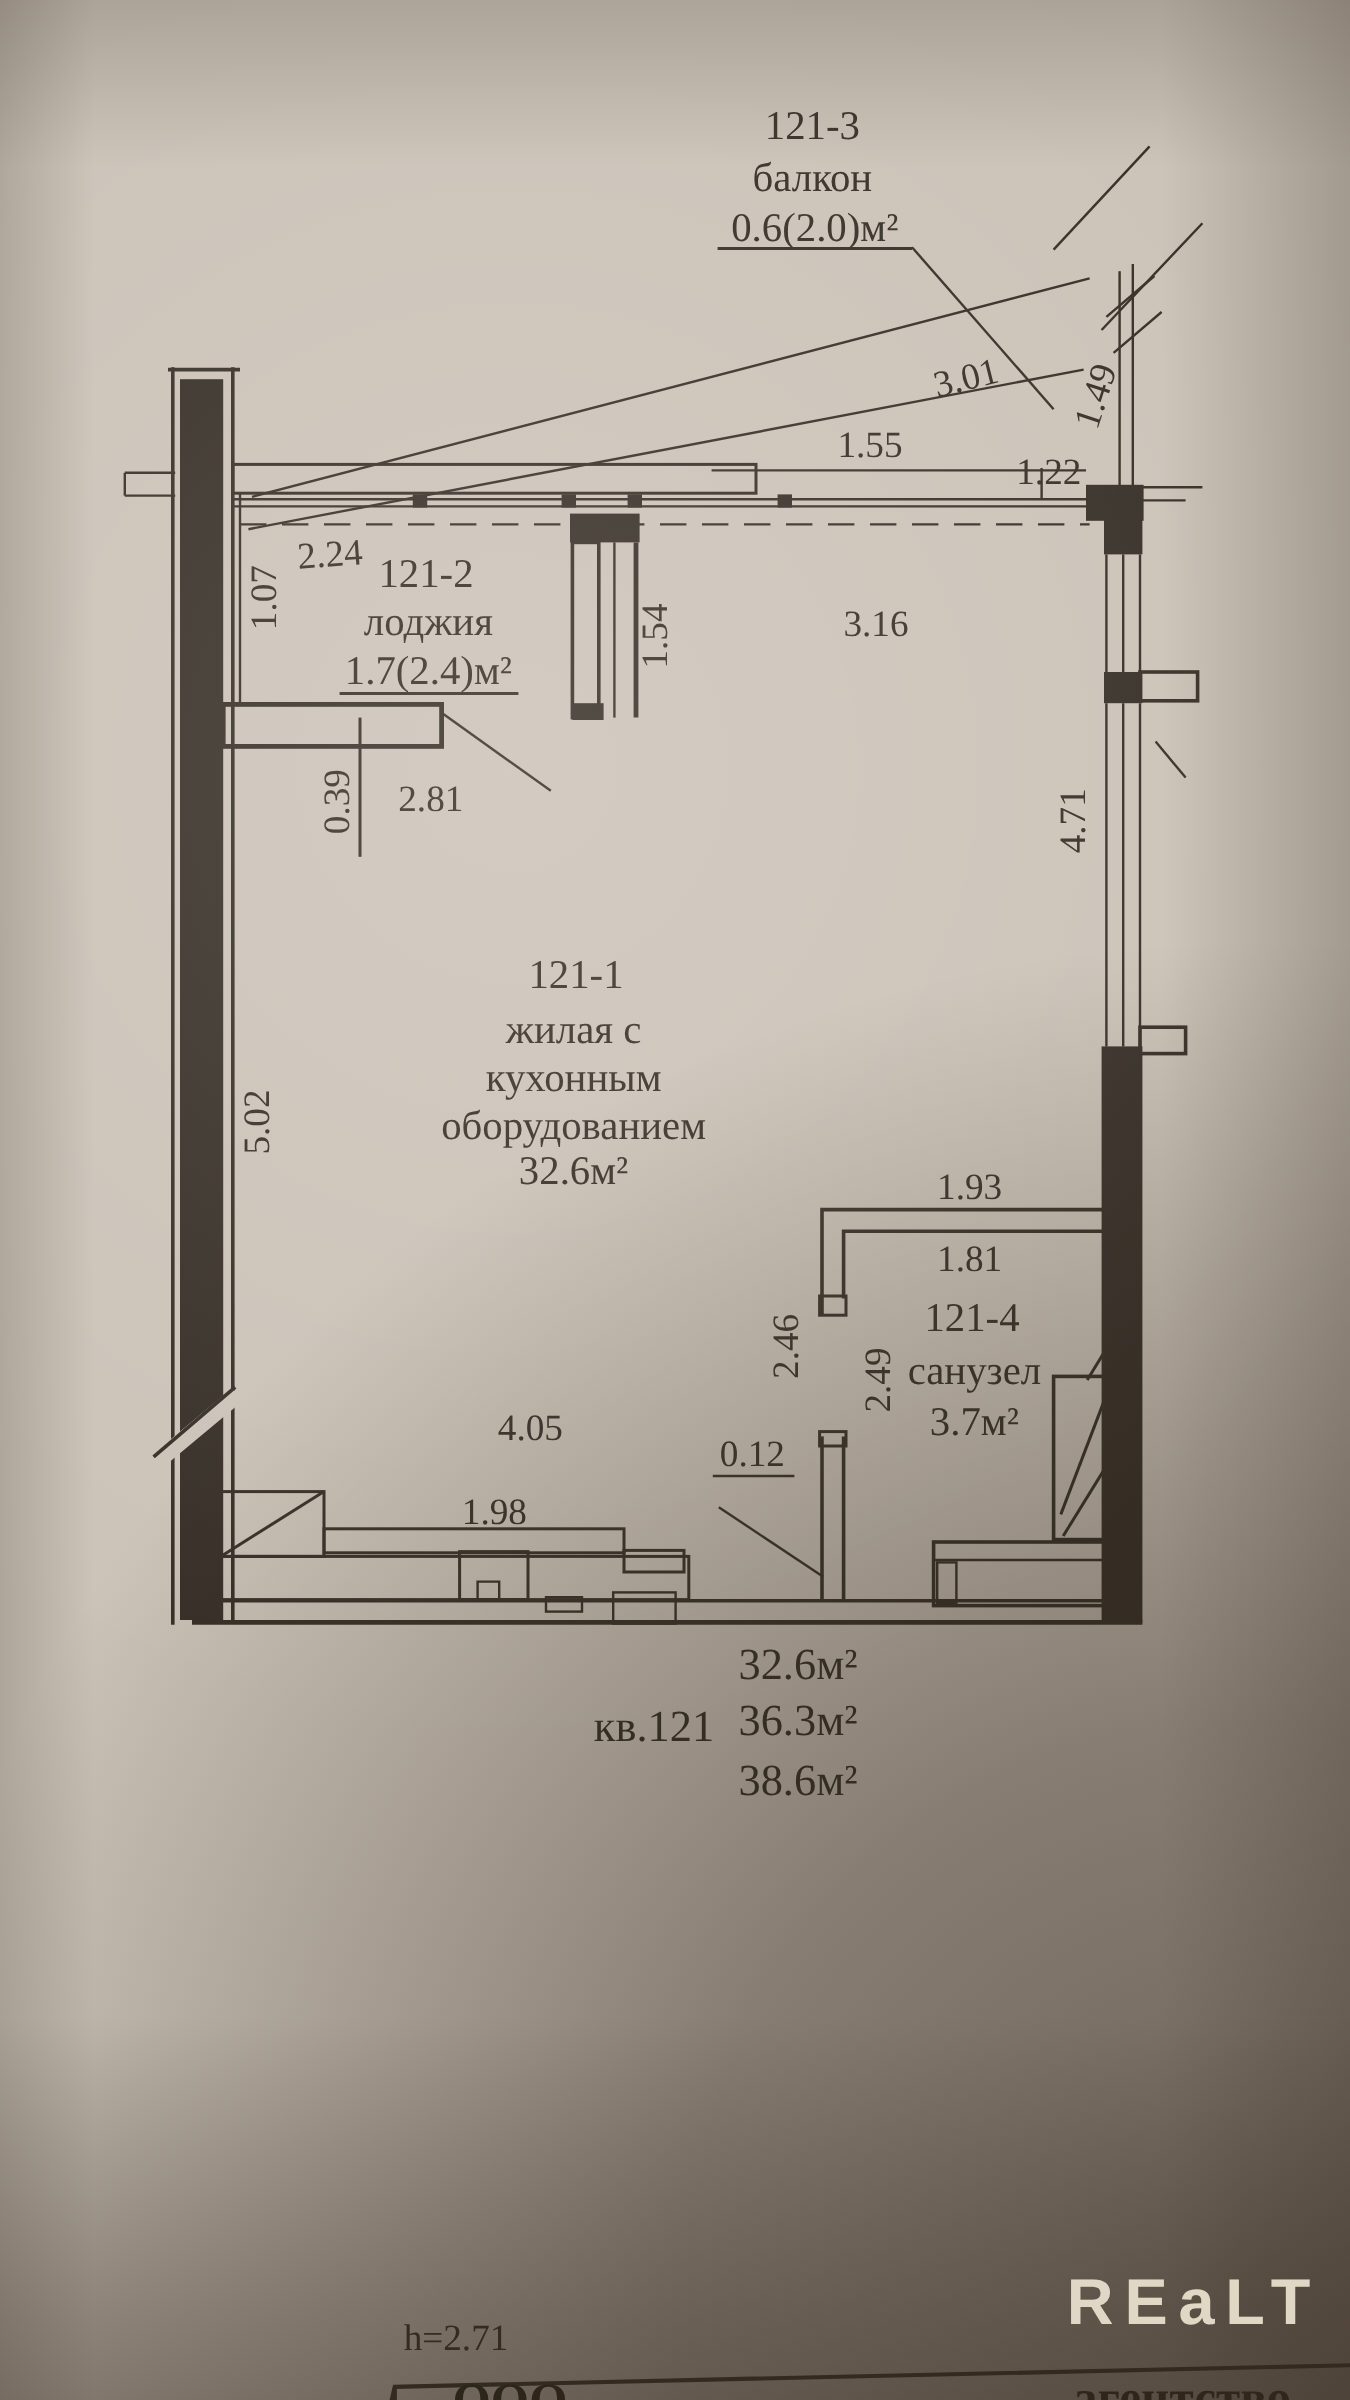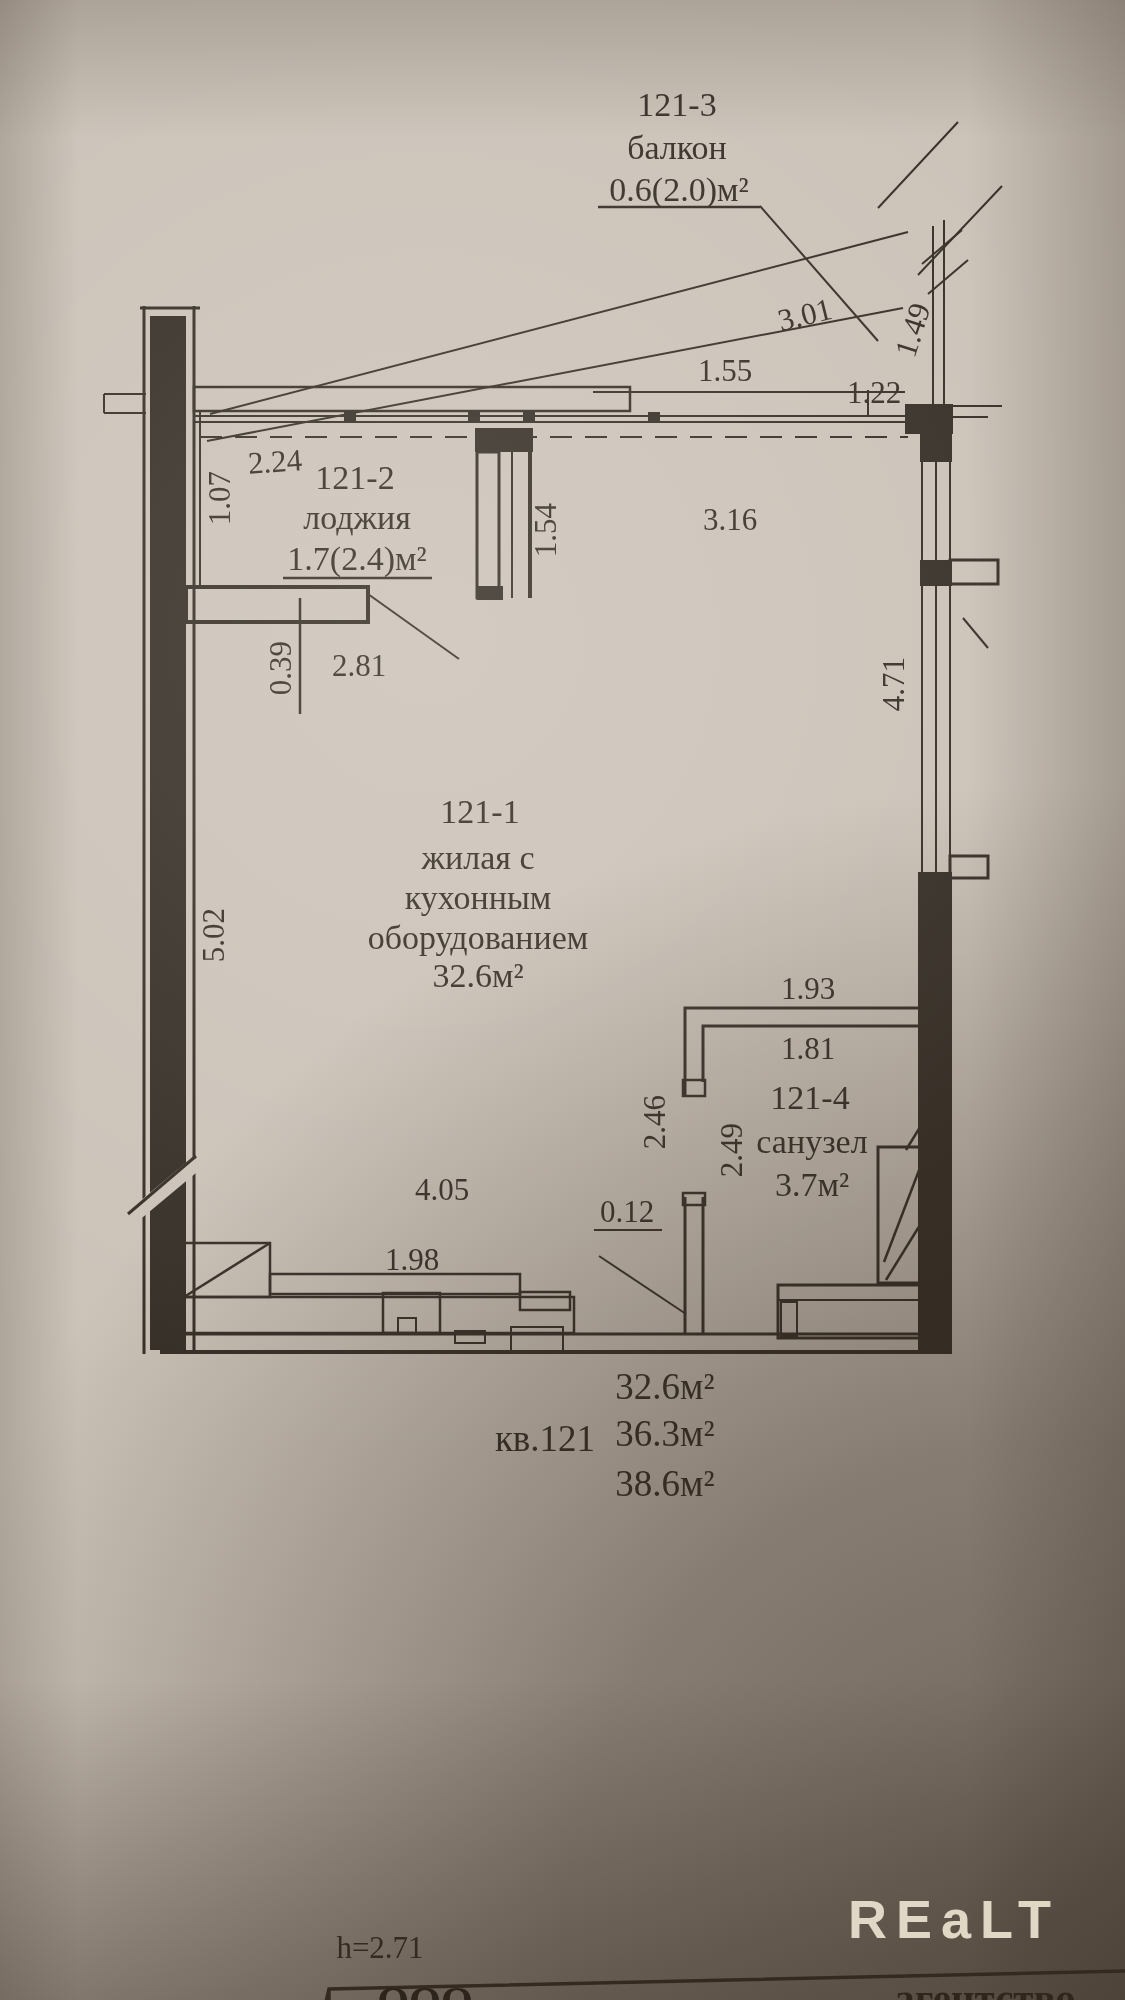--- a/index.html
+++ b/index.html
@@ -15,21 +15,21 @@
   text.sum{font-size:37px;}
   text.frag{font-size:41px;font-weight:bold;fill:#241f19;}
   .shade{position:absolute;inset:0;pointer-events:none;}
   .shade-top{background:linear-gradient(180deg, rgba(58,47,37,.22) 0%, rgba(58,47,37,0) 7%);}
   .shade-left{background:linear-gradient(90deg, rgba(58,47,37,.20) 0%, rgba(58,47,37,0) 7%);}
   .shade-right{background:linear-gradient(270deg, rgba(58,47,37,.28) 0%, rgba(58,47,37,0) 14%);}
   .shade-bottom{background:linear-gradient(0deg, rgba(50,39,29,.42) 0%, rgba(50,39,29,0) 16%);}
   .shade-corner{background:radial-gradient(circle at 93% 96%, rgba(52,40,29,.62) 0%, rgba(52,40,29,.45) 22%, rgba(52,40,29,0) 52%);}
   .glow{background:radial-gradient(circle at 38% 32%, rgba(255,251,242,.16) 0%, rgba(255,251,242,0) 55%);}
   .logo{
-    position:absolute;left:829px;top:1884px;width:250px;height:70px;
+    position:absolute;left:870px;top:1884px;width:250px;height:70px;
     display:flex;align-items:center;justify-content:center;
     font-family:"Liberation Sans", sans-serif;font-weight:700;
     font-size:54px;letter-spacing:9px;color:#e6ddcb;opacity:.96;
   }
 </style>
 </head>
 <body>
 
 <div class="photo">
 

